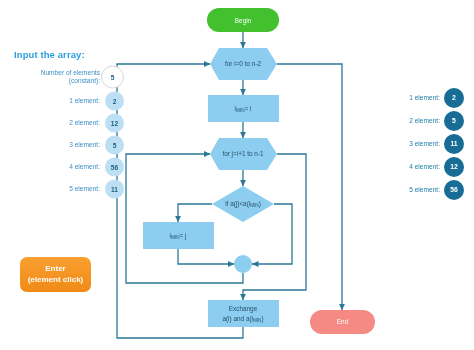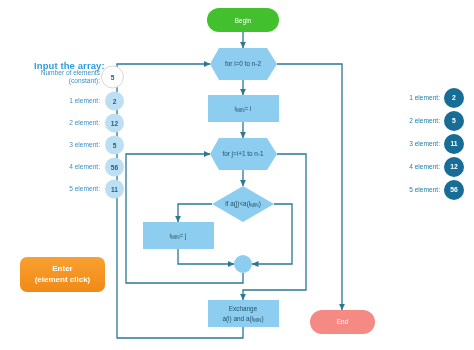--- a/index.html
+++ b/index.html
@@ -18,21 +18,21 @@
 
   
   .heading {
     position: absolute;
     font-size: 9.5px;
     font-weight: bold;
     color: #2d9ede;
     letter-spacing: .1px;
     white-space: nowrap;
   }
-  #input-heading { left: 14px; top: 60px; margin-left: 20px; }
+  #input-heading { left: 14px; top: 49px; }
   #sorted-heading { left: 392px; top: 49px; color: #1f7fa8; }
 
   
   #input-panel { position: absolute; left: 0; top: 64px; width: 130px; }
   .in-row {
     position: relative;
     height: 22px;
     display: flex;
     align-items: center;
     justify-content: flex-end;
@@ -68,21 +68,21 @@
     width: 21px;
     height: 21px;
   }
   .in-row.const-row { height: 26px; }
 
   
   #enter-button {
     position: absolute;
     left: 20px;
     top: 257px;
-    width: 85px;
+    width: 71px;
     height: 35px;
     border-radius: 7px;
     background: linear-gradient(180deg,#f9a030 0%, #f08a16 100%);
     border: none;
     color: #ffffff;
     font-family: "Liberation Sans", sans-serif;
     font-size: 8px;
     font-weight: bold;
     line-height: 10.5px;
     text-align: center;

